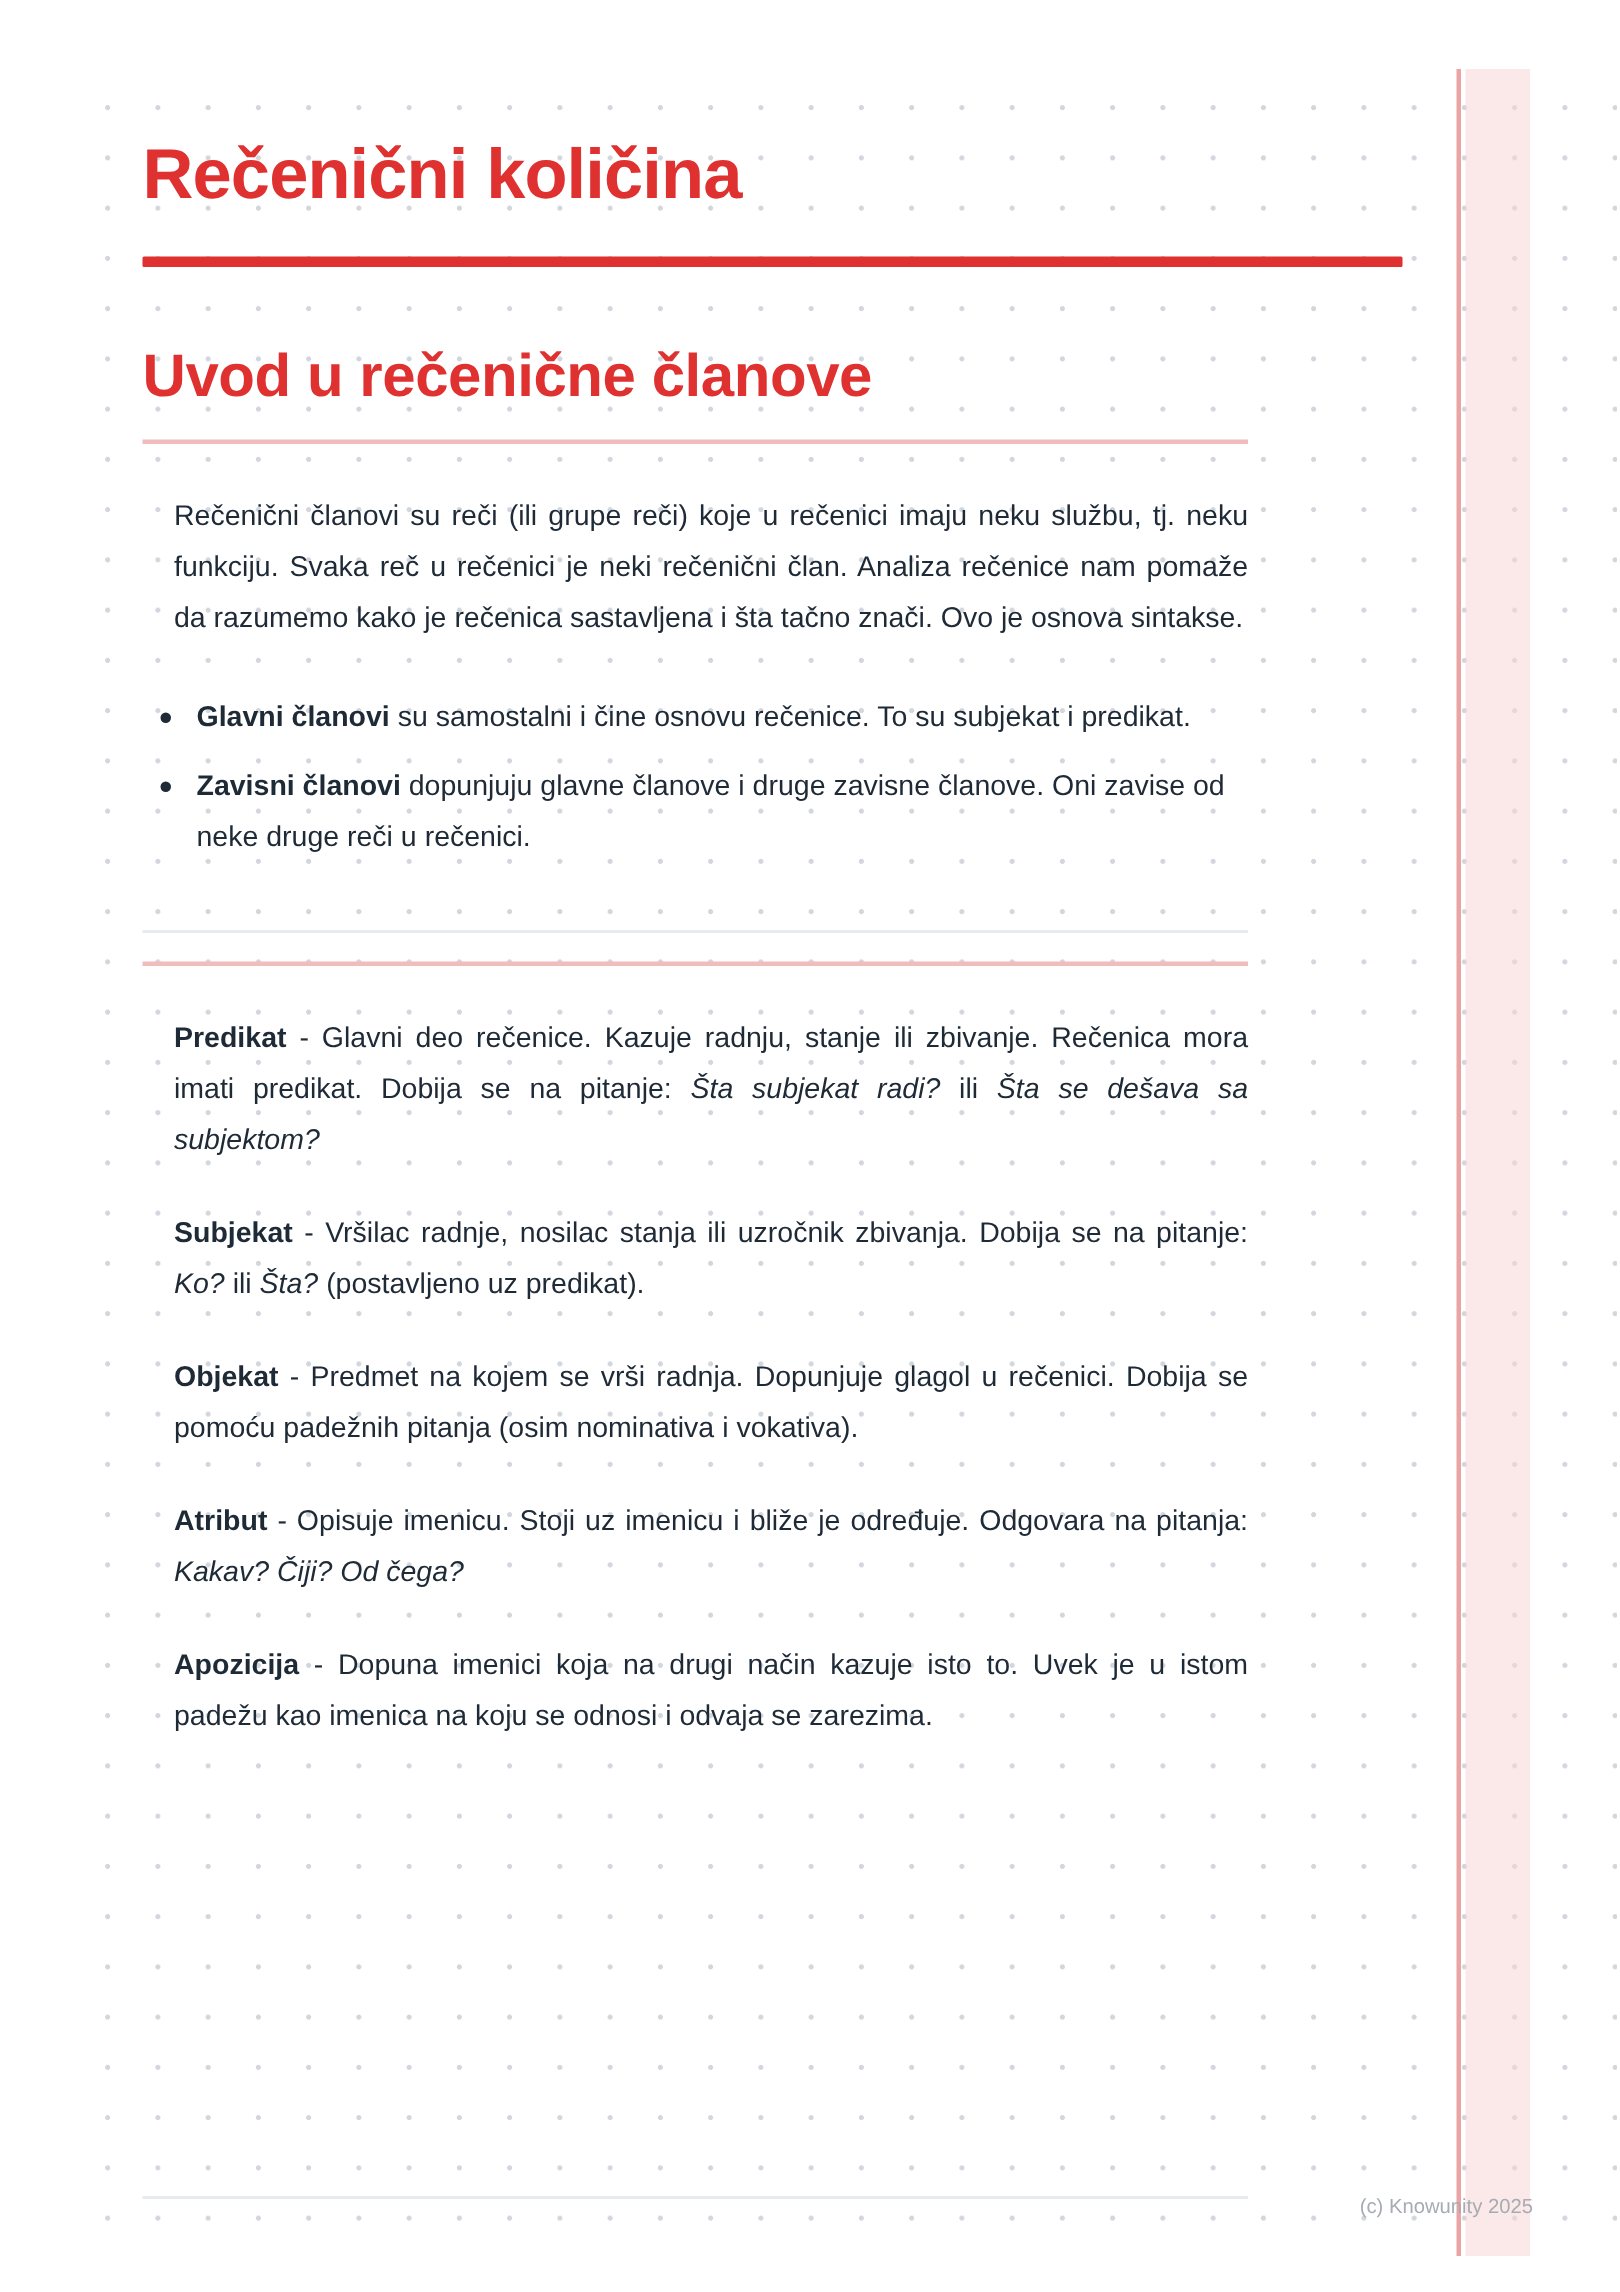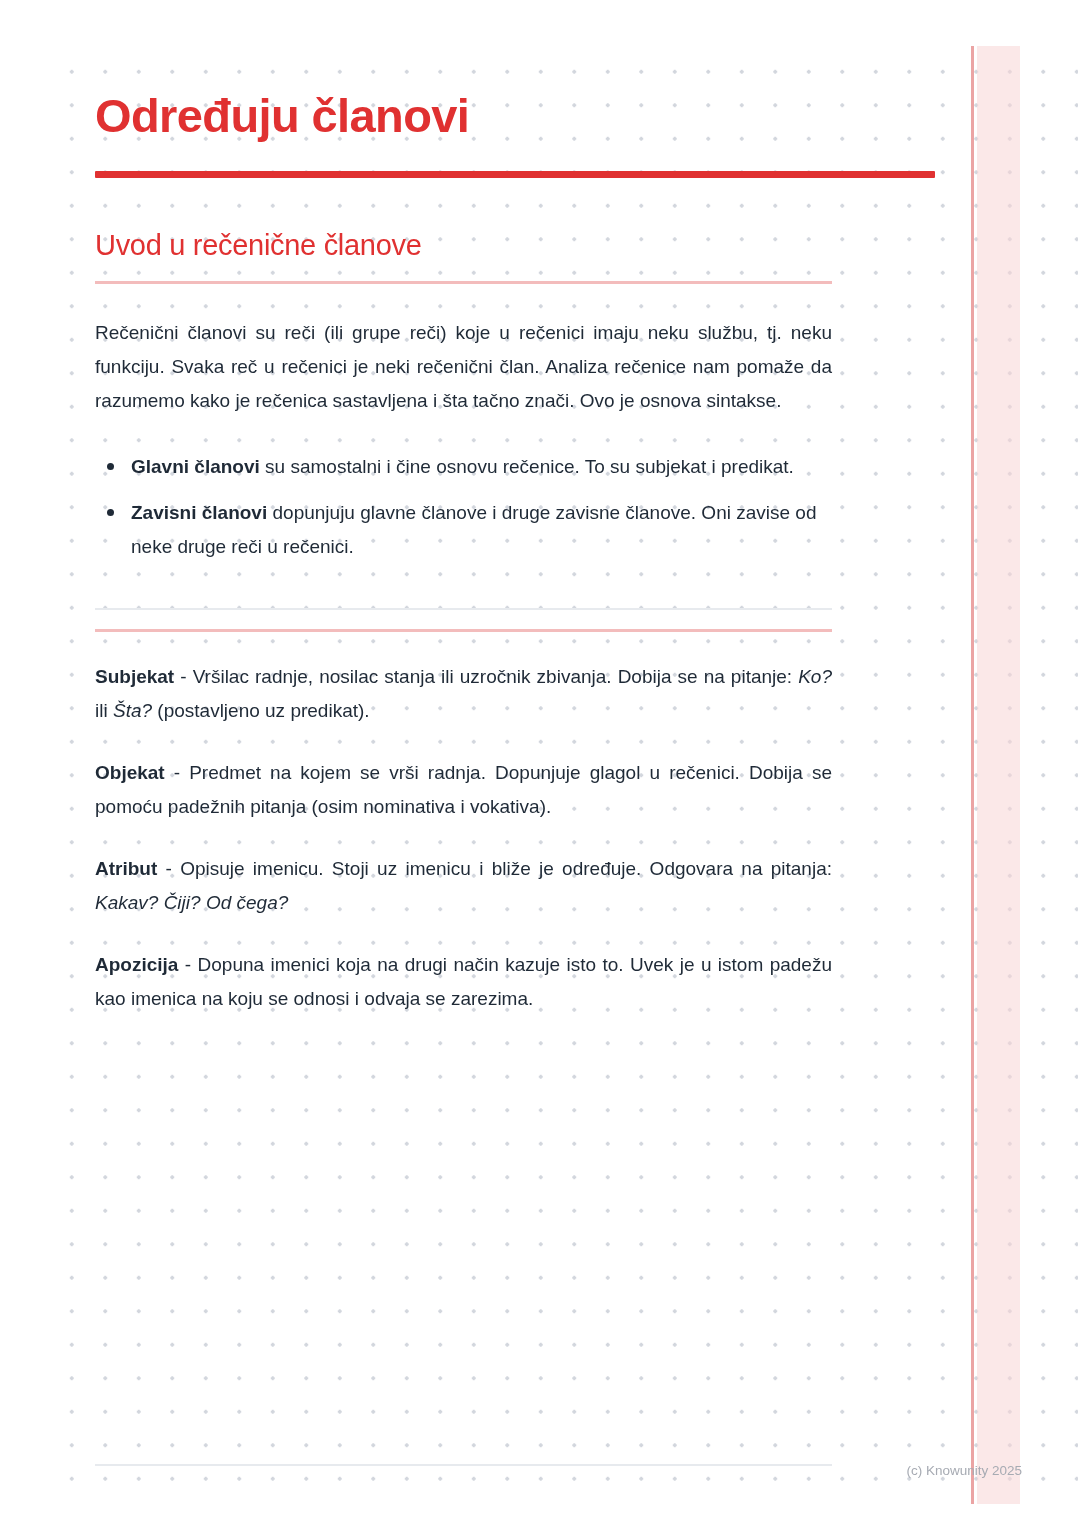--- a/index.html
+++ b/index.html
@@ -54,39 +54,39 @@
     margin-bottom: 28px;
   }
   .title-rule {
     width: 840px;
     height: 7px;
     background: var(--accent, #e03131);
     border-radius: 1px;
   }
 
   h2.h2 {
-    font-size: 29px;
-    font-weight: 400;
+    font-size: 40px;
+    font-weight: 700;
     letter-spacing: -0.3px;
     color: var(--accent, #e03131);
     margin-top: 51px;
   }
   .h2-rule {
     width: 737px;
     height: 3px;
     background: var(--rule_soft, #f3bcbc);
     margin-top: 19px;
   }
 
   p.body {
     font-size: 19px;
     line-height: 34px;
     margin-top: 28px;
   }
-  p.justify { text-align: justify; }
+  p.justify { text-align: justify; margin-left: 21px; }
   p.first-after-rule { margin-top: 32px; }
 
   .b { font-weight: 700; }
   .i { font-style: italic; }
 
   ul.bullets {
     list-style: none;
     margin-top: 32px;
   }
   li.bullet {
@@ -133,21 +133,21 @@
 <body>
 
 <div class="page">
 
   <div class="dot-grid"></div>
   <div class="margin-stripe-band"></div>
   <div class="margin-stripe-line"></div>
 
   <div class="content">
 
-    <h1 class="title">Određuju članovi</h1>
+    <h1 class="title">Rečenični količina</h1>
     <div class="title-rule"></div>
 
     <section>
       <h2 class="h2">Uvod u rečenične članove</h2>
       <div class="h2-rule"></div>
 
       <p class="body justify first-after-rule"><span>Rečenični članovi su reči (ili grupe reči) koje u rečenici imaju neku službu, tj. neku funkciju. Svaka reč u rečenici je neki rečenični član. Analiza rečenice nam pomaže da razumemo kako je rečenica sastavljena i šta tačno znači. Ovo je osnova sintakse.</span></p>
 
       <ul class="bullets">
         <li class="bullet">
@@ -159,20 +159,21 @@
           <span class="bullet-text"><span class="b">Zavisni članovi</span><span> dopunjuju glavne članove i druge zavisne članove. Oni zavise od neke druge reči u rečenici.</span></span>
         </li>
       </ul>
     </section>
 
     <div class="section-divider"></div>
 
     <section>
       <div class="h2-rule"></div>
 
+      <p class="body justify first-after-rule"><span class="b">Predikat</span><span> - Glavni deo rečenice. Kazuje radnju, stanje ili zbivanje. Rečenica mora imati predikat. Dobija se na pitanje: </span><span class="i">Šta subjekat radi?</span><span> ili </span><span class="i">Šta se dešava sa subjektom?</span></p>
       <p class="body justify"><span class="b">Subjekat</span><span> - Vršilac radnje, nosilac stanja ili uzročnik zbivanja. Dobija se na pitanje: </span><span class="i">Ko?</span><span> ili </span><span class="i">Šta?</span><span> (postavljeno uz predikat).</span></p>
       <p class="body justify"><span class="b">Objekat</span><span> - Predmet na kojem se vrši radnja. Dopunjuje glagol u rečenici. Dobija se pomoću padežnih pitanja (osim nominativa i vokativa).</span></p>
       <p class="body justify"><span class="b">Atribut</span><span> - Opisuje imenicu. Stoji uz imenicu i bliže je određuje. Odgovara na pitanja: </span><span class="i">Kakav? Čiji? Od čega?</span></p>
       <p class="body justify"><span class="b">Apozicija</span><span> - Dopuna imenici koja na drugi način kazuje isto to. Uvek je u istom padežu kao imenica na koju se odnosi i odvaja se zarezima.</span></p>
     </section>
 
   </div>
 
   <div class="footer-rule"></div>
   <div class="footer-label">(c) Knowunity 2025</div>

